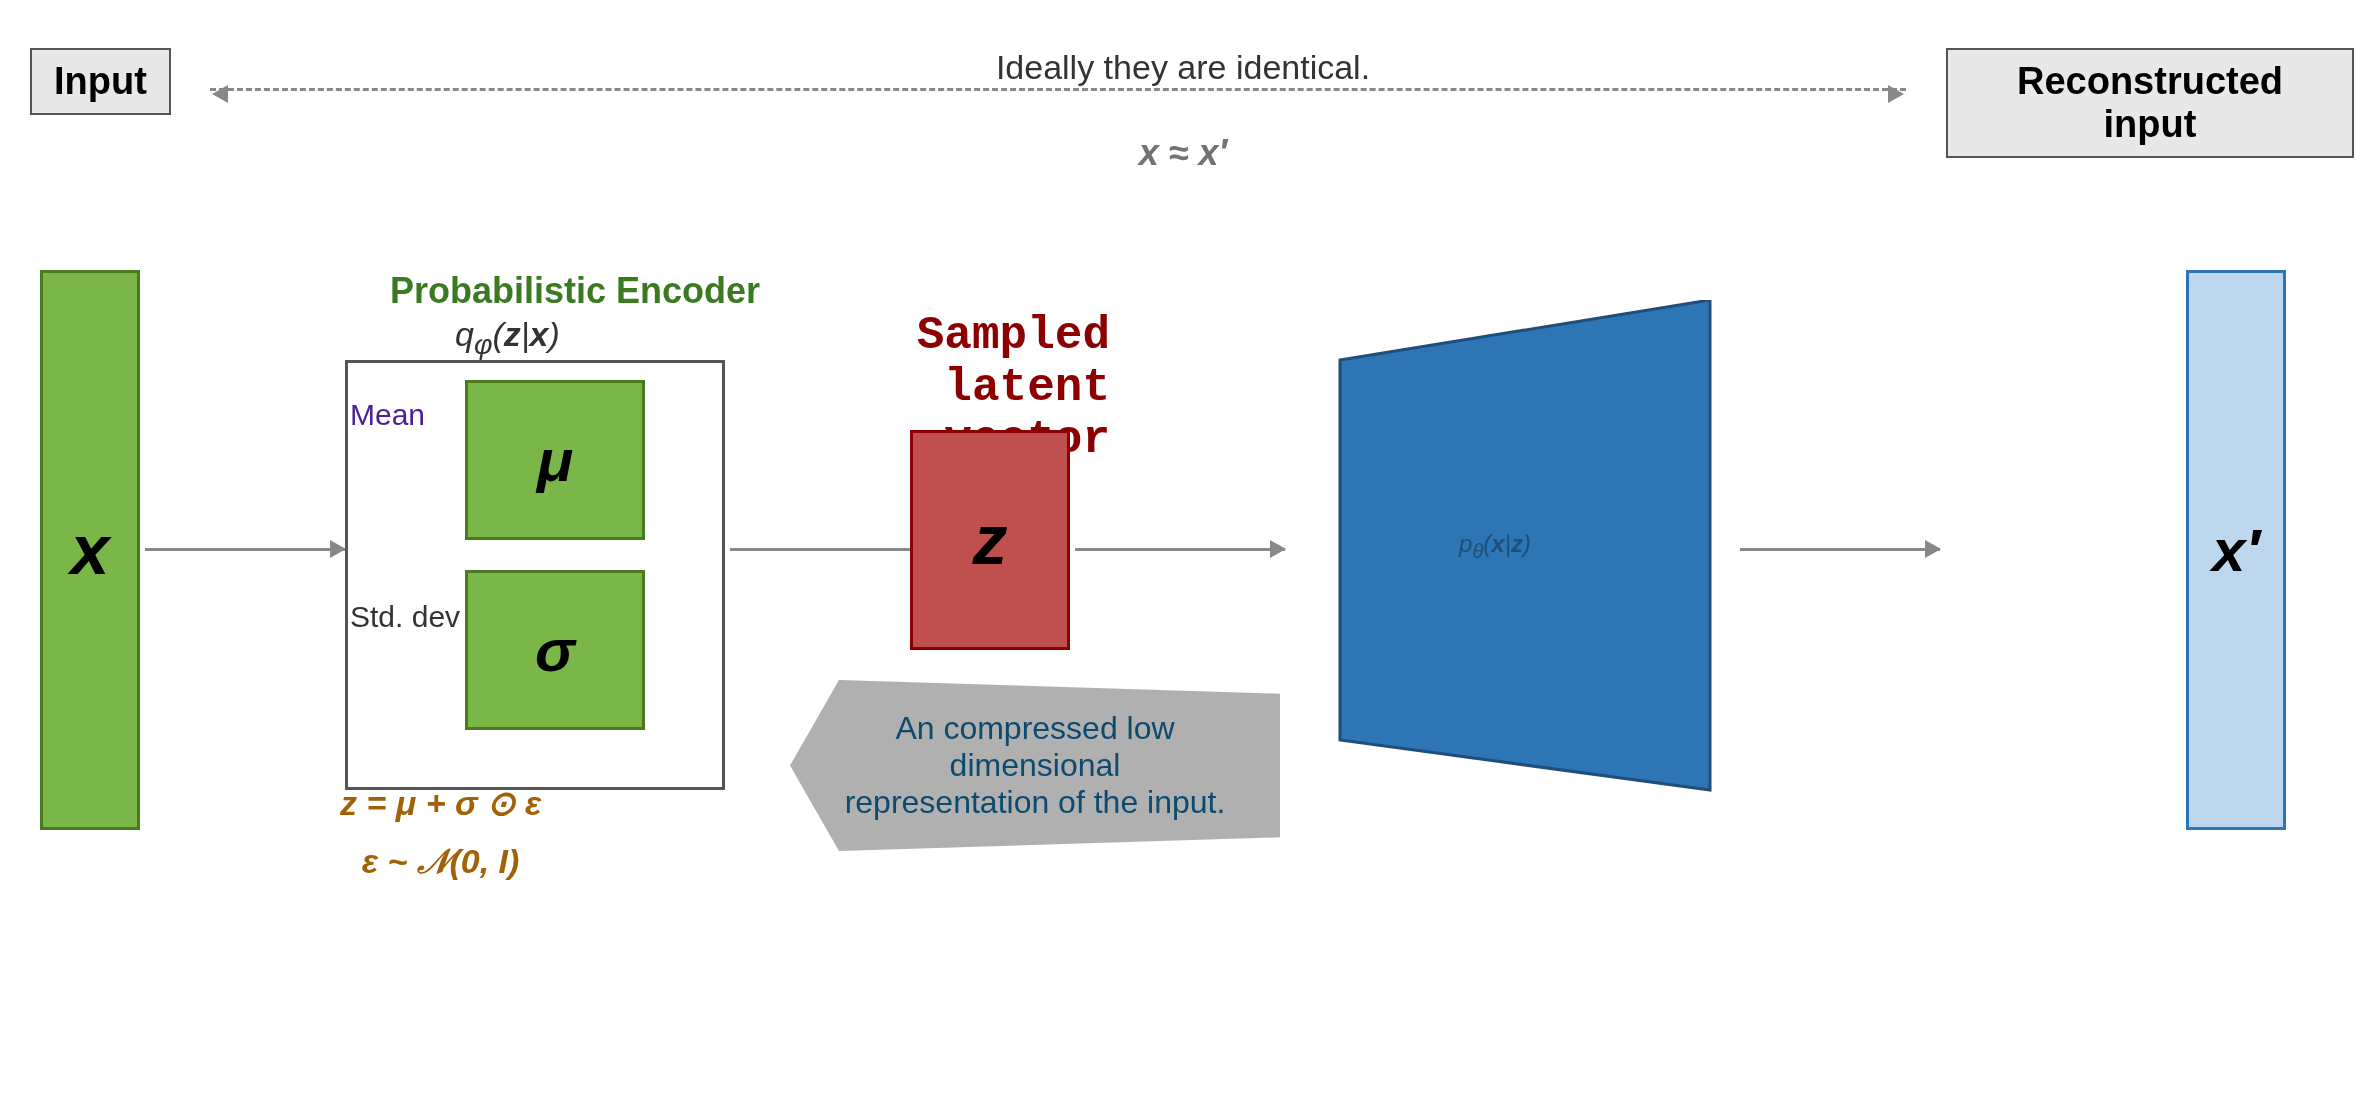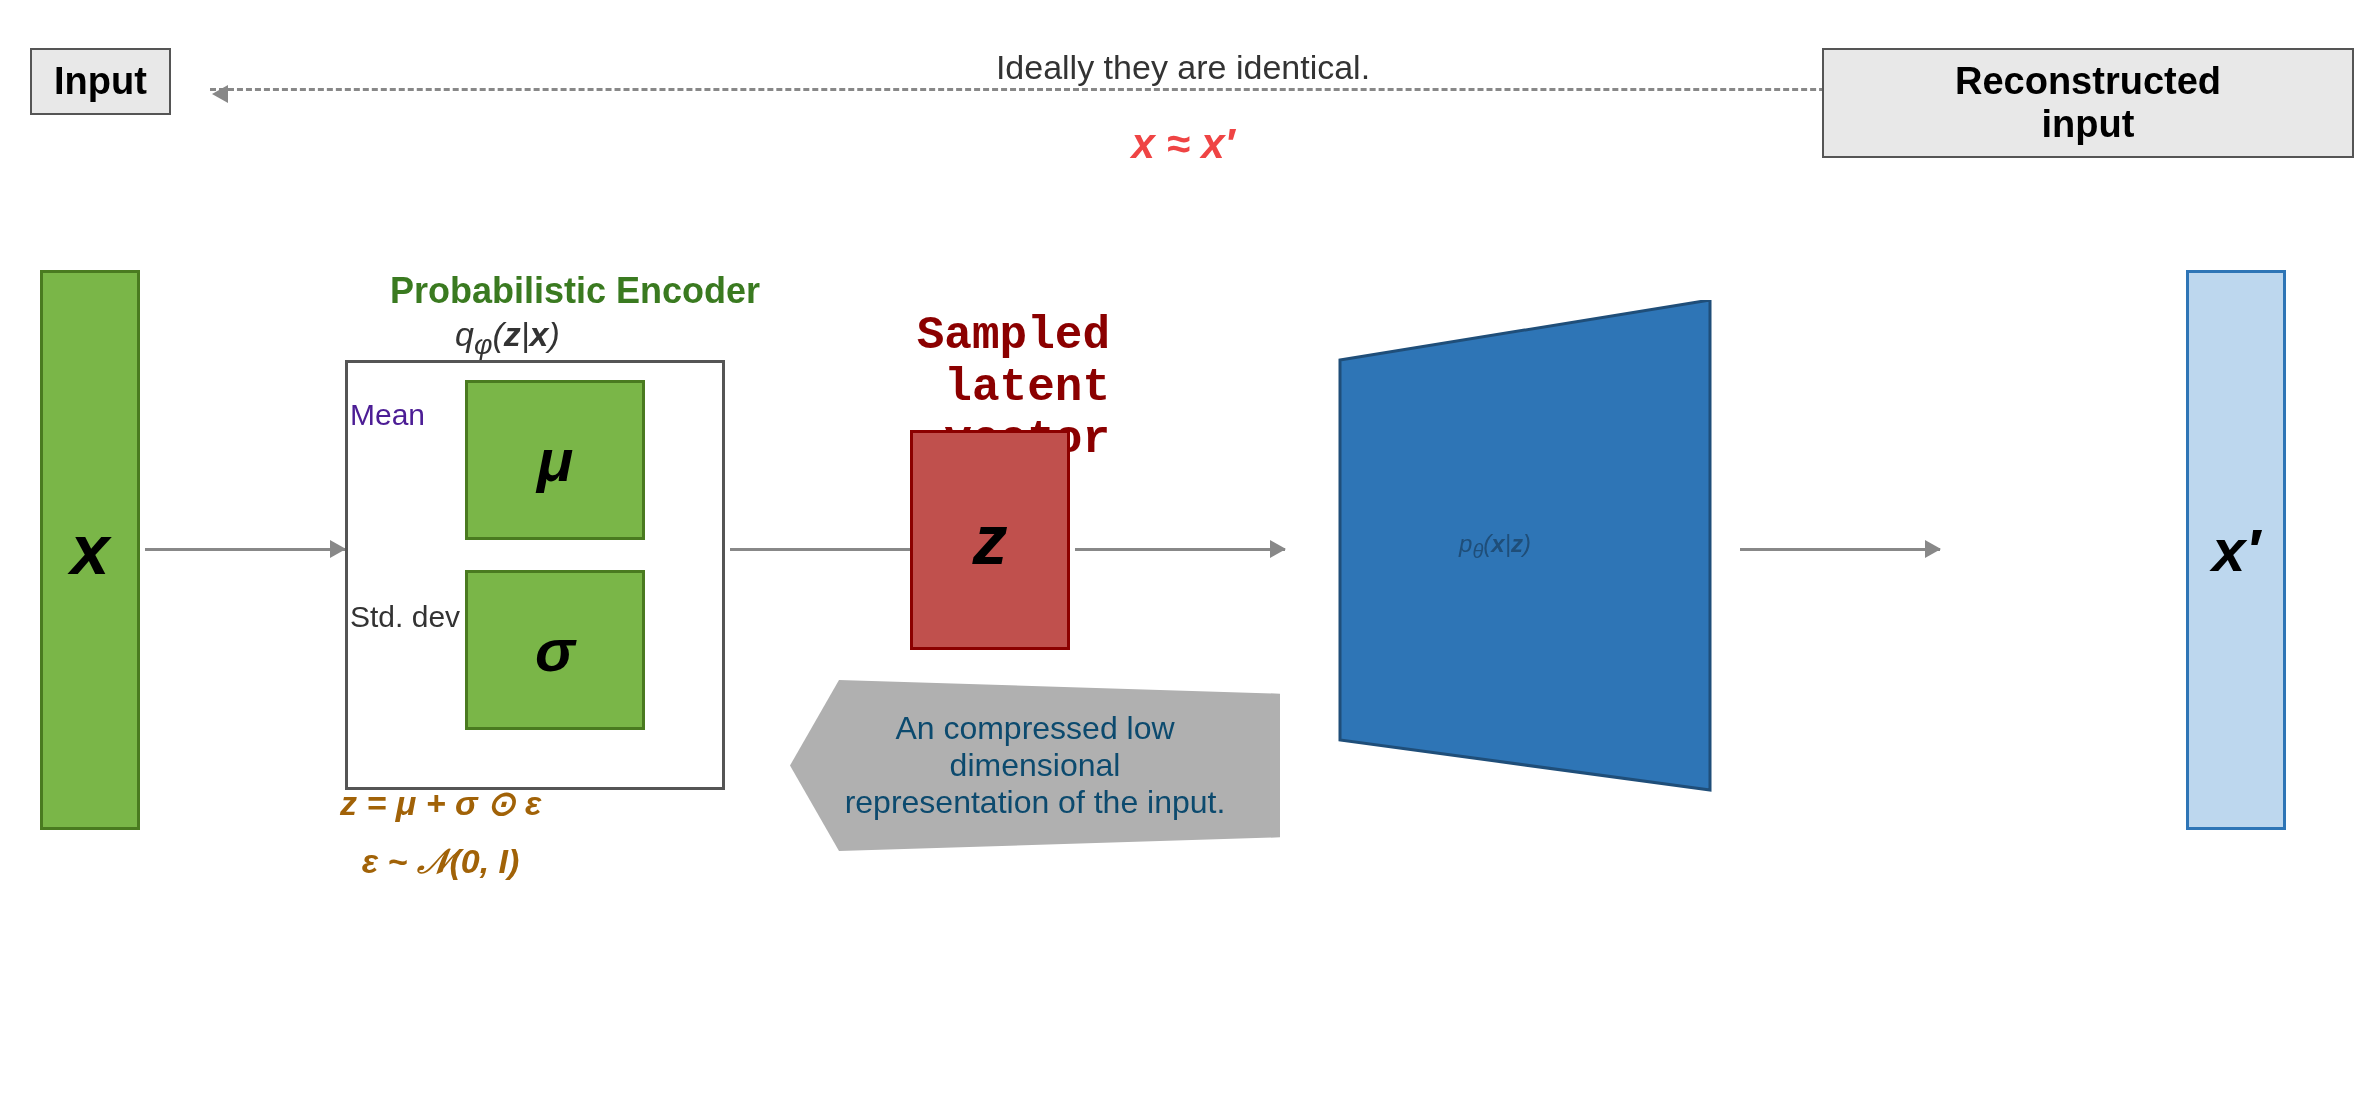--- a/index.html
+++ b/index.html
@@ -36,41 +36,41 @@
       position: absolute;
       top: 48px;
       right: 12px;
       border: 2px solid #555;
       background: #e8e8e8;
       padding: 10px 28px;
       font-size: 38px;
       font-weight: bold;
       color: #000;
       text-align: center;
-      width: 532px;
+      width: 408px;
     }
 
     .top-center-text {
       position: absolute;
       top: 48px;
       left: 50%;
       transform: translateX(-50%);
       text-align: center;
       font-size: 34px;
       color: #333;
     }
 
     .top-equation {
       position: absolute;
-      top: 120px;
+      top: 132px;
       left: 50%;
       transform: translateX(-50%);
-      font-size: 42px;
-      font-weight: bold;
-      color: #ef4444;
+      font-size: 36px;
+      font-weight: bold;
+      color: #737373;
       font-style: italic;
     }
 
     
     .x-input-rect {
       position: absolute;
       top: 270px;
       left: 40px;
       width: 100px;
       height: 560px;

